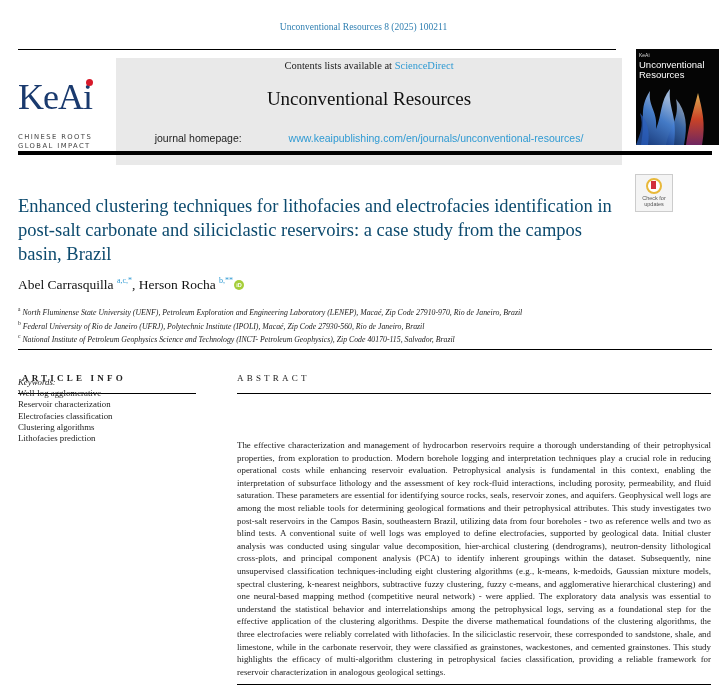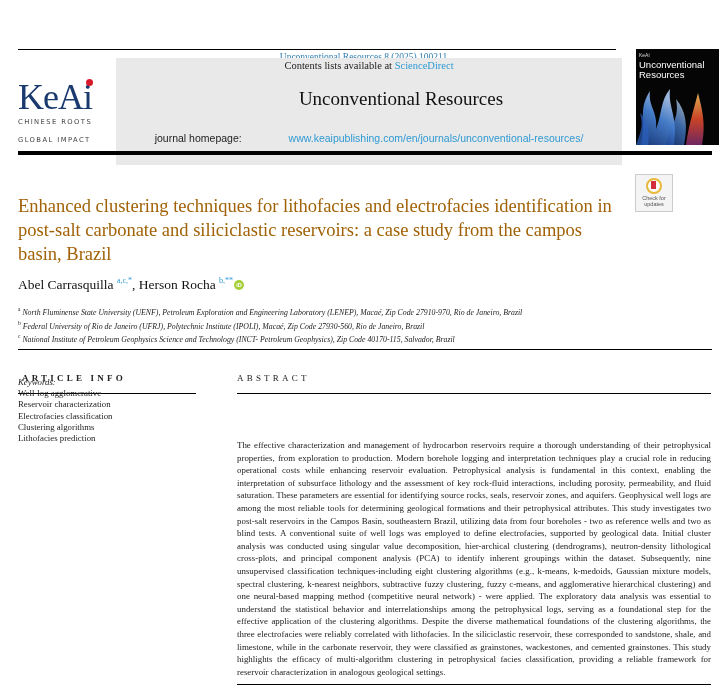--- a/index.html
+++ b/index.html
@@ -1,34 +1,34 @@
 <!DOCTYPE html>
 <html><head>
 <meta charset="utf-8">
 <style>
   html, body { margin:0; padding:0; background:#ffffff; }
   body { width:727px; height:695px; position:relative; overflow:hidden; font-family:"Liberation Serif", "DejaVu Serif", serif; color:#222; }
   .abs { position:absolute; }
-  .citation { top:22px; left:0; width:727px; text-align:center; font-size:9.5px; color:#2f7fb1; font-family:"Liberation Serif", serif;margin-top:30px; }
+  .citation { top:22px; left:0; width:727px; text-align:center; font-size:9.5px; color:#2f7fb1; font-family:"Liberation Serif", serif; }
   .rule-top { top:49px; left:18px; width:598px; height:1px; background:#000; }
   .keai { top:80px; left:18px; width:80px; }
   .keai-word { font-family:"Liberation Serif", serif; font-size:36px; color:#1a3a6e; letter-spacing:-1px; line-height:34px; position:relative; display:inline-block; }
   .keai-dot { position:absolute; width:7px; height:7px; border-radius:50%; background:#d7192a; right:-1px; top:-1px; }
-  .keai-tag { font-family:"DejaVu Sans", sans-serif; font-size:6.8px; letter-spacing:1.4px; color:#444; line-height:9px; margin-top:4px; white-space:nowrap; }
+  .keai-tag { font-family:"DejaVu Sans", sans-serif; font-size:6.8px; letter-spacing:1.4px; color:#444; line-height:9px; margin-top:19px; white-space:nowrap; }
   .masthead { top:58px; left:116px; width:506px; height:107px; background:#e9e9e9; }
   .contents { position:absolute; top:2px; left:0; width:100%; text-align:center; font-size:10.5px; color:#222; }
   .contents .link { color:#2f9ad3; }
-  .journal-title { position:absolute; top:30px; left:0; width:100%; text-align:center; font-size:19px; color:#111;padding-left:32px; }
+  .journal-title { position:absolute; top:30px; left:0; width:100%; text-align:center; font-size:19px; color:#111; }
   .homepage { position:absolute; top:74px; left:0; width:100%; text-align:center; font-family:"Liberation Sans", sans-serif; font-size:10.5px; color:#222; }
   .homepage .link { color:#2f9ad3;padding-left:44px; }
   .cover { top:49px; left:636px; width:75px; height:96px; background:#050505; overflow:hidden;padding-left:8px; }
   .cover-brand { position:absolute; top:3px; left:3px; font-size:5px; color:#ddd; font-family:"Liberation Sans", sans-serif; }
   .cover-title { position:absolute; top:11px; left:3px; font-family:"Liberation Sans", sans-serif; font-size:9.5px; line-height:10px; color:#fff; }
   .rule-thick { top:151px; left:18px; width:694px; height:4px; background:#000; }
-  .title { top:194px; left:18px; width:610px; font-size:18.5px; line-height:24px; color:#a16207; }
+  .title { top:194px; left:18px; width:610px; font-size:18.5px; line-height:24px; color:#0c4a6e; }
   .check { top:174px; left:635px; width:36px; height:36px; border:1px solid #ccc; background:#f4f4f4; text-align:center; }
   .check-ring { width:16px; height:16px; border-radius:50%; margin:3px auto 0; border:2.5px solid #e8b83a; box-sizing:border-box; position:relative; background:#fff; }
   .check-ring::after { content:""; position:absolute; left:3px; top:1px; width:5px; height:8px; background:#d22d3d; }
   .check-text { font-family:"Liberation Sans", sans-serif; font-size:5.5px; line-height:6px; color:#555; margin-top:1px; }
   .authors { top:276px; left:18px; font-size:13.5px; color:#111; white-space:nowrap; }
   .authors sup { color:#2f9ad3; font-size:8px; }
   .orcid { display:inline-block; width:10px; height:10px; border-radius:50%; background:#a6ce39; vertical-align:middle; color:#fff; font-family:"Liberation Sans", sans-serif; font-size:5.5px; line-height:10px; text-align:center; font-weight:bold; margin-left:1px; }
   .affils { top:304px; left:18px; font-size:7.8px; line-height:11px; font-style:italic; color:#222; }
   .affils sup { font-style:normal; font-size:5.5px; }
   .rule-mid { top:349px; left:18px; width:694px; height:1px; background:#000; }
@@ -44,21 +44,21 @@
 </style>
 </head>
 <body>
 
 <div class="abs citation">Unconventional Resources 8 (2025) 100211</div>
 <div class="abs rule-top"></div>
 
 <div class="abs keai">
   <div class="keai-word"><span>KeAi</span><span class="keai-dot"></span></div>
   <div class="keai-tag">CHINESE ROOTS</div>
-  <div class="keai-tag" style="margin-top:9px">GLOBAL IMPACT</div>
+  <div class="keai-tag" style="margin-top:0">GLOBAL IMPACT</div>
 </div>
 
 <div class="abs masthead">
   <div class="contents"><span>Contents lists available at </span><span class="link">ScienceDirect</span></div>
   <div class="journal-title">Unconventional Resources</div>
   <div class="homepage"><span>journal homepage: </span><span class="link">www.keaipublishing.com/en/journals/unconventional-resources/</span></div>
 </div>
 
 <div class="abs cover">
   <svg width="75" height="96" style="position:absolute;left:0;top:0">

